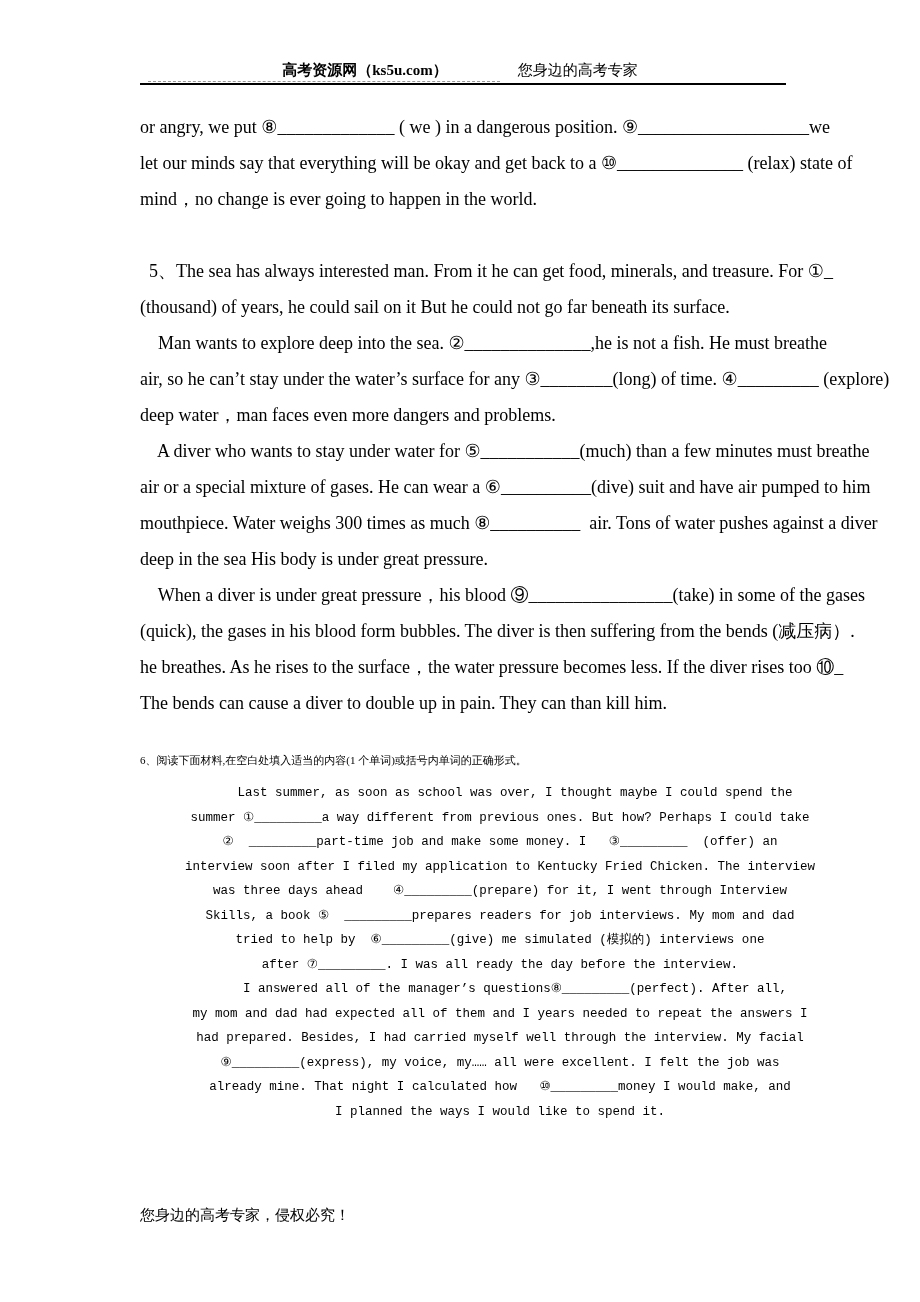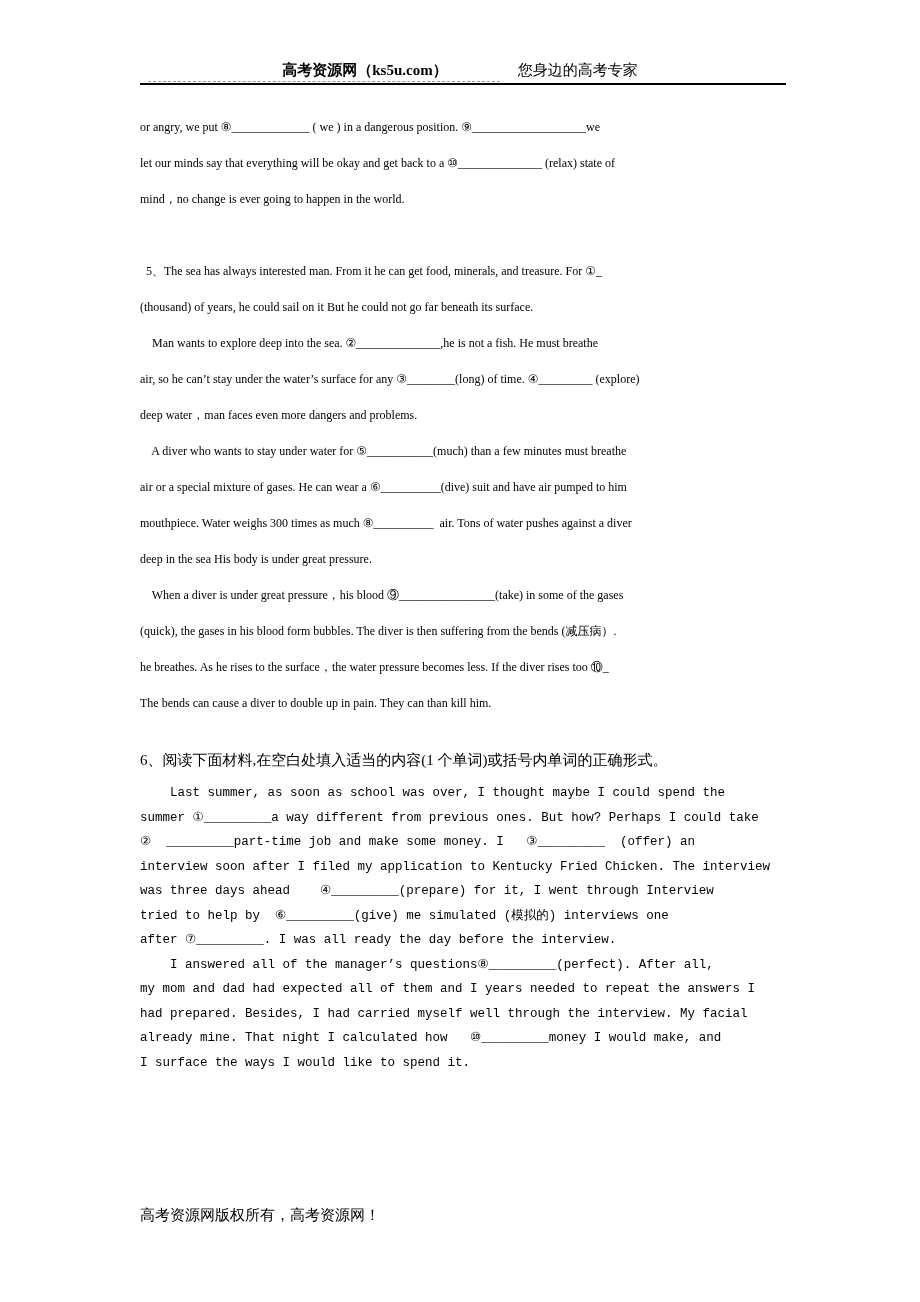--- a/index.html
+++ b/index.html
@@ -40,32 +40,33 @@
   .header-rule {
     margin: 3px 134px 0 140px;
     border-top: 2px solid #000000;
   }
   .content {
     padding: 24px 60px 0 140px;
   }
   .line {
     white-space: pre;
   }
-  .block.serif { font-size: 12px; }
+  .block.serif { font-size: 18px; }
   .block.serif .line { line-height: 36px; }
   .block.serif + .block.serif { margin-top: 36px; }
   .block.heading {
     margin-top: 24px;
-    font-size: 15px;
+    font-size: 11px;
   }
   .block.heading .line { line-height: 30px; }
   .block.mono {
     margin-top: 6px;
     font-family: "Liberation Mono", monospace;
     font-size: 12.5px;
+    text-align: center;
   }
   .block.mono .line { line-height: 24.5px; }
   .footer {
     position: absolute;
     left: 140px;
     top: 1205px;
     font-size: 15px;
     line-height: 20px;
   }
 </style>
@@ -106,27 +107,29 @@
       </div>
       <div class="block heading">
         <div class="line">6、阅读下面材料,在空白处填入适当的内容(1 个单词)或括号内单词的正确形式。</div>
       </div>
       <div class="block mono">
         <div class="line">    Last summer, as soon as school was over, I thought maybe I could spend the</div>
         <div class="line">summer ①_________a way different from previous ones. But how? Perhaps I could take</div>
         <div class="line">②  _________part-time job and make some money. I   ③_________  (offer) an</div>
         <div class="line">interview soon after I filed my application to Kentucky Fried Chicken. The interview</div>
         <div class="line">was three days ahead    ④_________(prepare) for it, I went through Interview</div>
+        <div class="line">Skills, a book ⑤  _________prepares readers for job interviews. My mom and dad</div>
         <div class="line">tried to help by  ⑥_________(give) me simulated (模拟的) interviews one</div>
         <div class="line">after ⑦_________. I was all ready the day before the interview.</div>
         <div class="line">    I answered all of the manager’s questions⑧_________(perfect). After all,</div>
         <div class="line">my mom and dad had expected all of them and I years needed to repeat the answers I</div>
         <div class="line">had prepared. Besides, I had carried myself well through the interview. My facial</div>
+        <div class="line">⑨_________(express), my voice, my…… all were excellent. I felt the job was</div>
         <div class="line">already mine. That night I calculated how   ⑩_________money I would make, and</div>
-        <div class="line">I surface the ways I would like to spend it.</div>
+        <div class="line">I planned the ways I would like to spend it.</div>
       </div>
     </main>
 
   <footer class="footer">
-    <span>高考资源网版权所有，高考资源网！</span>
+    <span>您身边的高考专家，侵权必究！</span>
   </footer>
 
 </div>
 
 </body></html>

